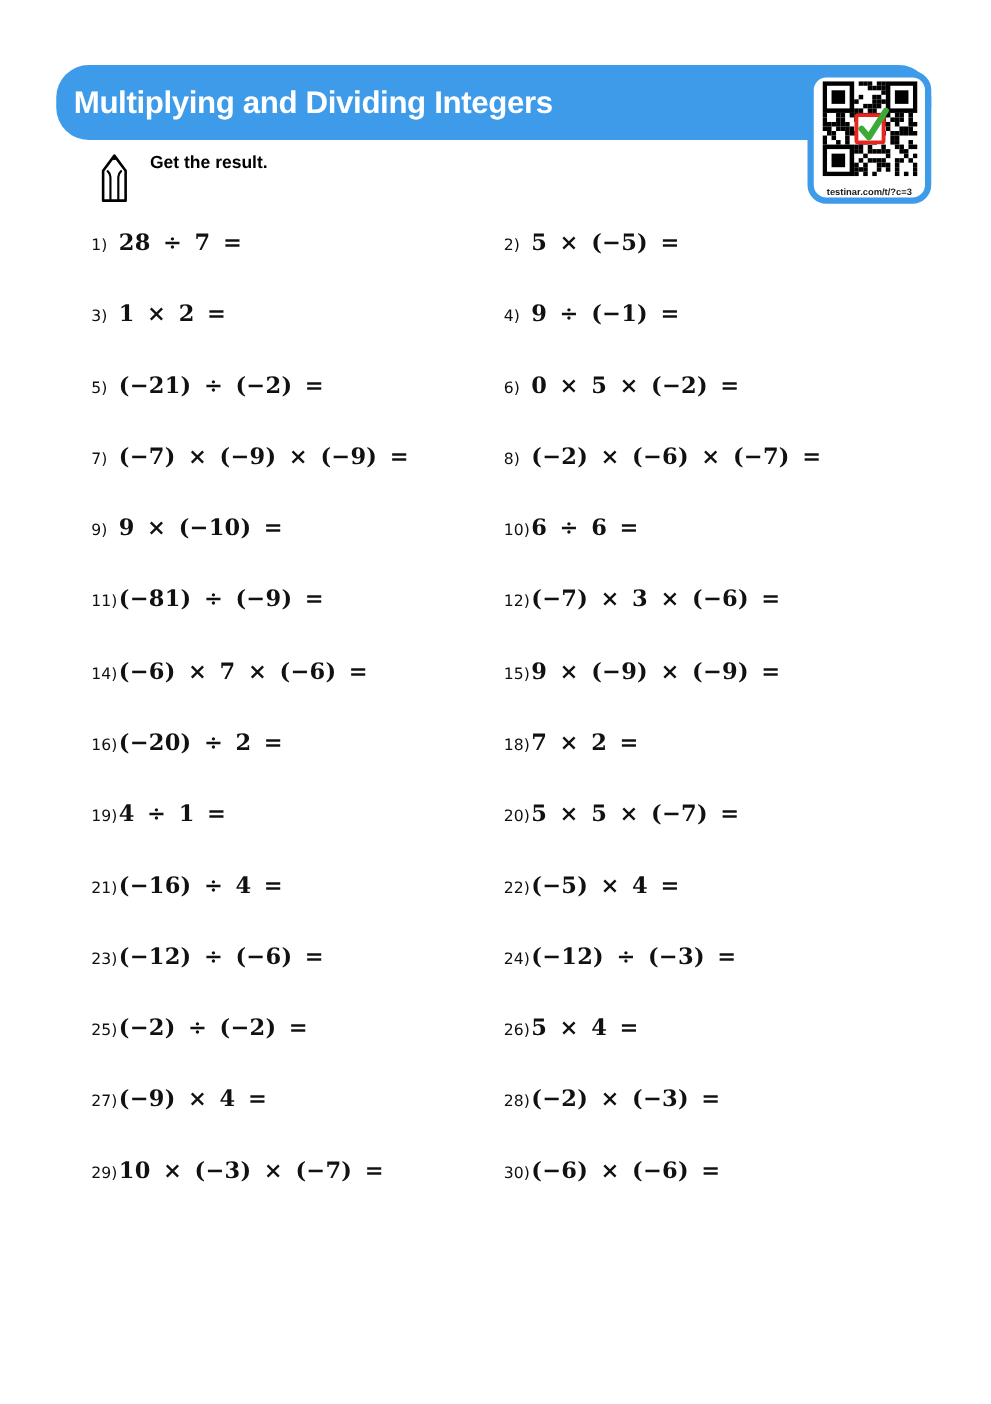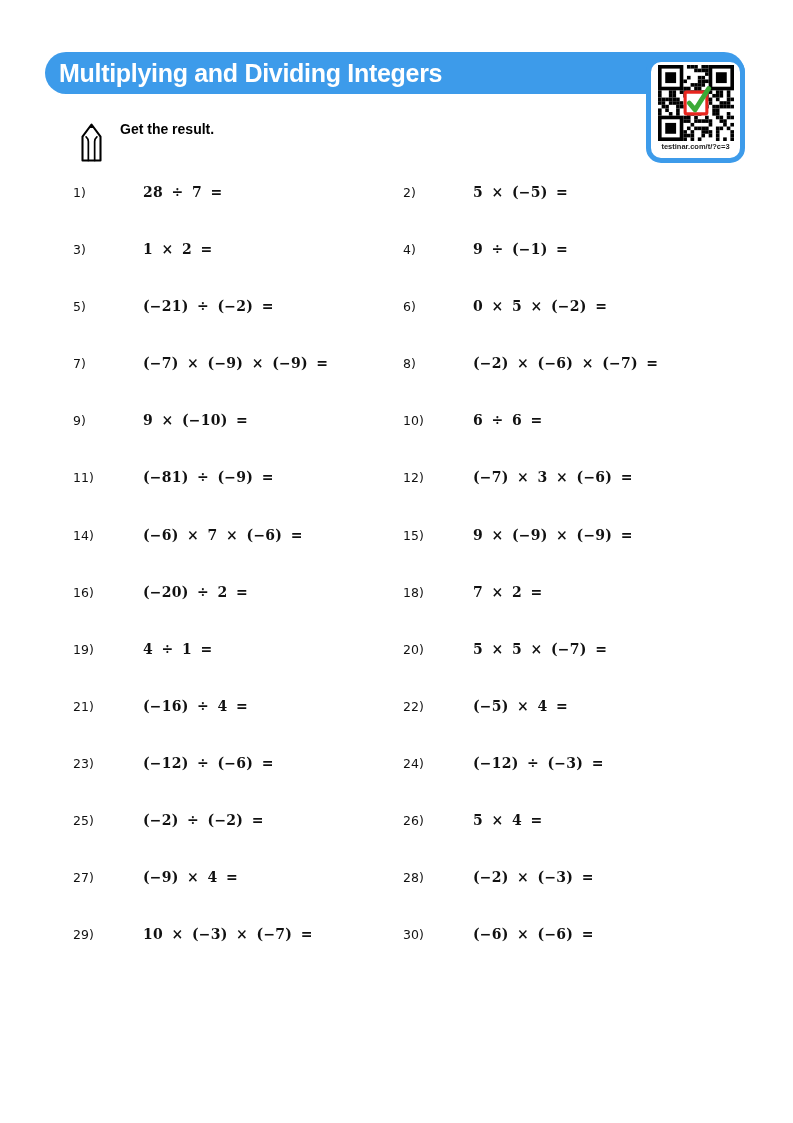--- a/index.html
+++ b/index.html
@@ -7,33 +7,33 @@
     --qr-red:#E8261F;
     --qr-green:#3BAA36;
     --text:#111111;
   }
   html,body{margin:0;padding:0;}
   body{
     width:793px;height:1123px;position:relative;overflow:hidden;
     background:#ffffff;font-family:"Liberation Sans",sans-serif;
   }
   .header{
-    position:absolute;left:45px;top:52px;width:700px;height:42px;
+    position:absolute;left:45px;top:52px;width:700px;height:60px;
     background:var(--accent-blue);border-radius:26px;
     display:flex;align-items:center;padding-left:14px;box-sizing:border-box;
   }
   .header-title{
     color:#ffffff;font-size:25px;font-weight:bold;letter-spacing:-0.3px;
     font-family:"Liberation Sans",sans-serif;white-space:nowrap;
   }
   .qr-card{
     position:absolute;left:646px;top:57px;width:99px;height:106px;
     background:#ffffff;border:5px solid var(--accent-blue);border-radius:15px;
     box-sizing:border-box;display:flex;flex-direction:column;align-items:center;
-    padding-top:3px;z-index:2;
+    padding-top:3px;z-index:2;justify-content:space-between;
   }
   .qr-svg{width:76px;height:76px;display:block;}
   .qr-caption{
     font-size:7.5px;font-weight:bold;color:#1d1d1d;margin-top:1px;
     font-family:"Liberation Sans",sans-serif;white-space:nowrap;
   }
   .instruction{
     position:absolute;left:78px;top:121px;display:flex;align-items:flex-start;gap:15px;
   }
   .pencil{width:27px;height:43px;display:block;}
@@ -44,22 +44,22 @@
   #problems-grid{
     position:absolute;left:73px;top:184px;width:700px;
     display:grid;grid-template-columns:330px 330px;grid-auto-rows:57.1px;
   }
   .problem{display:flex;align-items:baseline;}
   .problem-num{
     font-size:12.5px;color:var(--text);min-width:22px;flex:0 0 22px;
     font-family:"DejaVu Sans",sans-serif;
   }
   .problem-expr{
-    font-family:"DejaVu Serif",serif;font-weight:bold;font-size:14px;
-    color:var(--text);word-spacing:3.5px;letter-spacing:0.2px;white-space:nowrap;margin-left:48px;
+    font-family:"DejaVu Serif",serif;font-weight:bold;font-size:18px;
+    color:var(--text);word-spacing:3.5px;letter-spacing:0.2px;white-space:nowrap;
   }
 </style>
 </head>
 <body>
 
 <div class="header">
   <span class="header-title">Multiplying and Dividing Integers</span>
 </div>
 
 <div class="qr-card">

